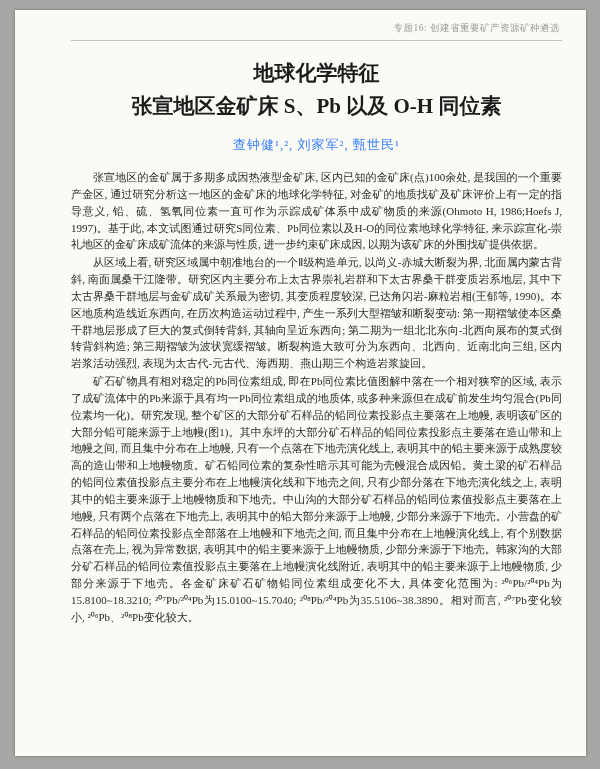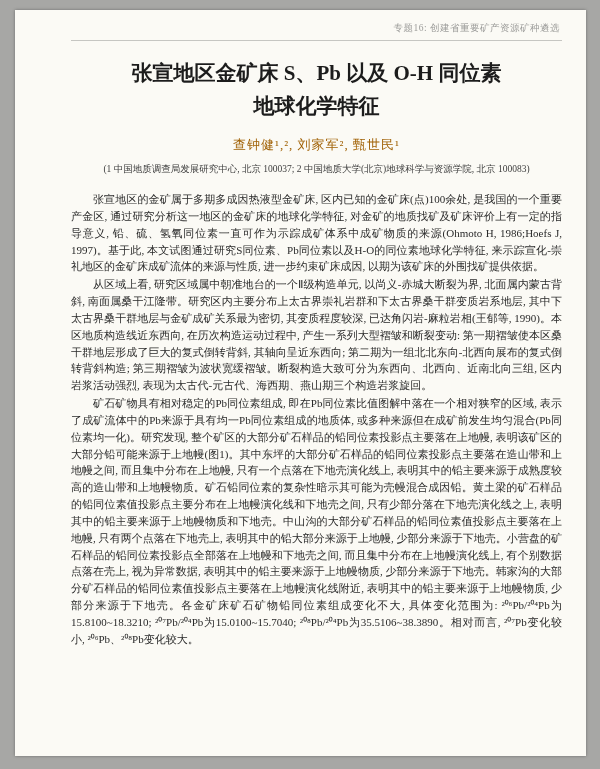--- a/index.html
+++ b/index.html
@@ -41,21 +41,21 @@
     text-align: center;
     font-size: 21px;
     font-weight: 700;
     color: #1c1c1c;
     line-height: 1.55;
     margin-top: 16px;
   }
   .authors {
     text-align: center;
     font-size: 13px;
-    color: #a16207;
+    color: #3b82f6;
     margin-top: 13px;
     letter-spacing: 1px;
   }
   .affiliation {
     text-align: center;
     font-size: 9.5px;
     color: #3d3d3d;
     margin-top: 9px;
   }
   .body-text {
@@ -76,27 +76,26 @@
 
 <div class="scan-bg">
   <div class="page">
     <div class="content">
 
       <div class="header-row">
         <span>专题16: 创建省重要矿产资源矿种遴选</span>
       </div>
 
       <h1 class="title">
+        <span style="display:block">地球化学特征</span>
         <span style="display:block">张宣地区金矿床 S、Pb 以及 O-H 同位素</span>
-        <span style="display:block">地球化学特征</span>
       </h1>
 
       <div class="authors">查钟健¹,², 刘家军², 甄世民¹</div>
 
-      <div class="affiliation">(1 中国地质调查局发展研究中心, 北京 100037; 2 中国地质大学(北京)地球科学与资源学院, 北京 100083)</div>
 
       <div class="body-text">
         <p>张宣地区的金矿属于多期多成因热液型金矿床, 区内已知的金矿床(点)100余处, 是我国的一个重要产金区, 通过研究分析这一地区的金矿床的地球化学特征, 对金矿的地质找矿及矿床评价上有一定的指导意义, 铅、硫、氢氧同位素一直可作为示踪成矿体系中成矿物质的来源(Ohmoto H, 1986;Hoefs J, 1997)。基于此, 本文试图通过研究S同位素、Pb同位素以及H-O的同位素地球化学特征, 来示踪宣化-崇礼地区的金矿床成矿流体的来源与性质, 进一步约束矿床成因, 以期为该矿床的外围找矿提供依据。</p>
         <p>从区域上看, 研究区域属中朝准地台的一个Ⅱ级构造单元, 以尚义-赤城大断裂为界, 北面属内蒙古背斜, 南面属桑干江隆带。研究区内主要分布上太古界崇礼岩群和下太古界桑干群变质岩系地层, 其中下太古界桑干群地层与金矿成矿关系最为密切, 其变质程度较深, 已达角闪岩-麻粒岩相(王郁等, 1990)。本区地质构造线近东西向, 在历次构造运动过程中, 产生一系列大型褶皱和断裂变动: 第一期褶皱使本区桑干群地层形成了巨大的复式倒转背斜, 其轴向呈近东西向; 第二期为一组北北东向-北西向展布的复式倒转背斜构造; 第三期褶皱为波状宽缓褶皱。断裂构造大致可分为东西向、北西向、近南北向三组, 区内岩浆活动强烈, 表现为太古代-元古代、海西期、燕山期三个构造岩浆旋回。</p>
         <p>矿石矿物具有相对稳定的Pb同位素组成, 即在Pb同位素比值图解中落在一个相对狭窄的区域, 表示了成矿流体中的Pb来源于具有均一Pb同位素组成的地质体, 或多种来源但在成矿前发生均匀混合(Pb同位素均一化)。研究发现, 整个矿区的大部分矿石样品的铅同位素投影点主要落在上地幔, 表明该矿区的大部分铅可能来源于上地幔(图1)。其中东坪的大部分矿石样品的铅同位素投影点主要落在造山带和上地幔之间, 而且集中分布在上地幔, 只有一个点落在下地壳演化线上, 表明其中的铅主要来源于成熟度较高的造山带和上地幔物质。矿石铅同位素的复杂性暗示其可能为壳幔混合成因铅。黄土梁的矿石样品的铅同位素值投影点主要分布在上地幔演化线和下地壳之间, 只有少部分落在下地壳演化线之上, 表明其中的铅主要来源于上地幔物质和下地壳。中山沟的大部分矿石样品的铅同位素值投影点主要落在上地幔, 只有两个点落在下地壳上, 表明其中的铅大部分来源于上地幔, 少部分来源于下地壳。小营盘的矿石样品的铅同位素投影点全部落在上地幔和下地壳之间, 而且集中分布在上地幔演化线上, 有个别数据点落在壳上, 视为异常数据, 表明其中的铅主要来源于上地幔物质, 少部分来源于下地壳。韩家沟的大部分矿石样品的铅同位素值投影点主要落在上地幔演化线附近, 表明其中的铅主要来源于上地幔物质, 少部分来源于下地壳。各金矿床矿石矿物铅同位素组成变化不大, 具体变化范围为: ²⁰⁶Pb/²⁰⁴Pb为15.8100~18.3210; ²⁰⁷Pb/²⁰⁴Pb为15.0100~15.7040; ²⁰⁸Pb/²⁰⁴Pb为35.5106~38.3890。相对而言, ²⁰⁷Pb变化较小, ²⁰⁶Pb、²⁰⁸Pb变化较大。</p>
       </div>
 
     </div>
   </div>
 </div>

